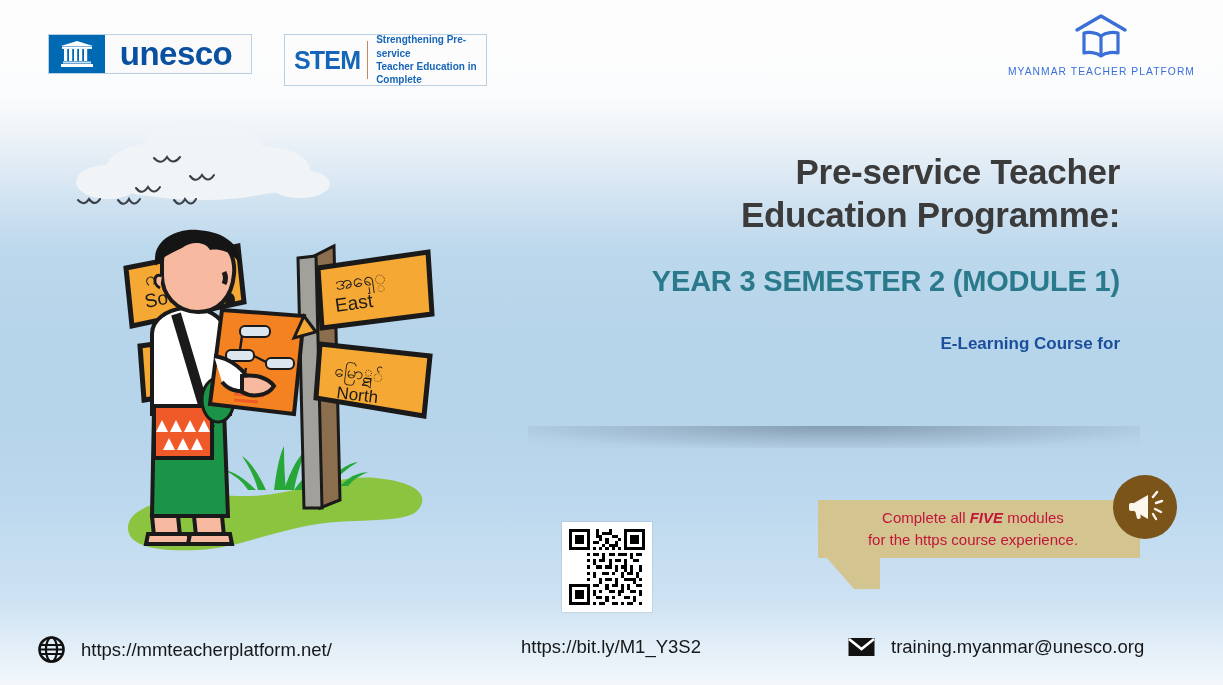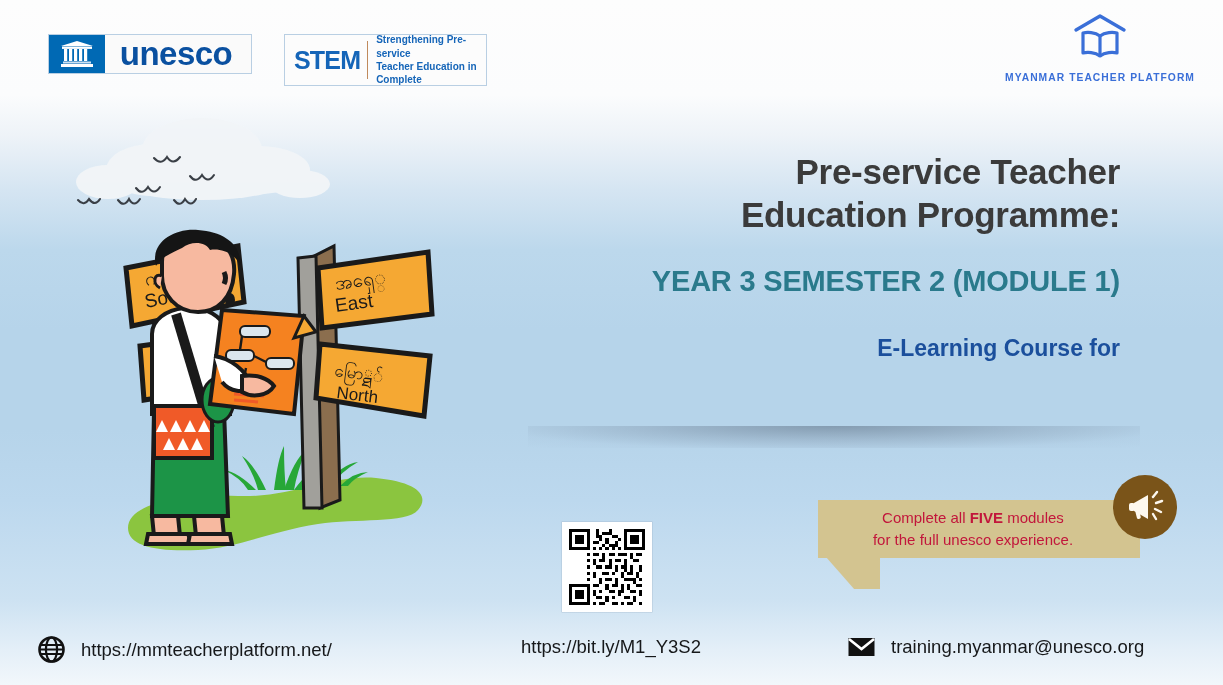--- a/index.html
+++ b/index.html
@@ -53,42 +53,42 @@
   .stem-tag {
     padding-left: 8px; font-size: 10px; line-height: 1.34;
     color: #1565b8; font-weight: bold;
   }
 
   .mtp-logo {
     position: absolute; right: 28px; top: 12px;
     display: flex; flex-direction: column; align-items: center;
   }
   .mtp-label {
-    margin-top: 6px; font-size: 10.3px; font-weight: bold;
+    font-size: 10.3px; font-weight: normal;
     color: #3a6fd8; letter-spacing: 1.05px;
   }
 
   
   .cloud-group { position: absolute; left: 70px; top: 108px; width: 270px; height: 120px; }
 
   
   .illustration { position: absolute; left: 118px; top: 228px; width: 320px; height: 360px; }
 
   
   .headline { position: absolute; left: 540px; top: 150px; width: 580px; text-align: right; }
   .h-main {
     font-size: 35px; font-weight: bold; color: #3b3b3b;
     line-height: 1.24; letter-spacing: -0.3px;
   }
   .h-year {
     margin-top: 28px; font-size: 29px; font-weight: bold;
     color: #2a7a8c; letter-spacing: -0.2px;
   }
   .h-sub {
-    margin-top: 35px; font-size: 23px; font-weight: bold;
+    margin-top: 35px; font-size: 17px; font-weight: bold;
     color: #1b4f9c; line-height: 1.34;
   }
   .ground-shadow {
     position: absolute; left: 528px; top: 426px; width: 612px; height: 22px;
     background: radial-gradient(ellipse at 50% 0%,
       rgba(92,110,130,0.55) 0%, rgba(120,140,162,0.34) 45%,
       rgba(150,175,200,0.10) 78%, rgba(182,212,234,0) 100%);
   }
 
   
@@ -113,21 +113,21 @@
   .callout-tail {
     position: absolute; left: 8px; top: 57px; width: 54px; height: 32px;
     background: #d3c490;
     clip-path: polygon(0 0, 100% 0, 100% 100%, 52% 100%, 0 0);
   }
   .callout-text {
     position: absolute; left: 0; top: 0; width: 310px; height: 58px;
     display: flex; flex-direction: column; align-items: center; justify-content: center;
     color: #c2163b; font-size: 15px; line-height: 1.44; text-align: center;
   }
-  .callout-text b { font-weight: bold; }
+  .callout-text b { font-weight: bold; font-style: italic; }
   .megaphone {
     position: absolute; left: 295px; top: -25px;
     width: 64px; height: 64px; border-radius: 50%;
     background: #7a5419; display: flex; align-items: center; justify-content: center;
   }
 
   
   .footer { position: absolute; left: 8px; bottom: 0; width: 100%; height: 62px; }
   .f-item { position: absolute; display: flex; align-items: center; gap: 16px; }
   .f-web  { left: 30px;  top: 13px; }
@@ -437,21 +437,21 @@
   </div>
 
   <div class="callout">
     <div class="callout-shape"></div>
     <div class="callout-corner"></div>
     <div class="callout-tail"></div>
     <div class="callout-text">
       <div>
         <span>Complete all </span><b>FIVE</b><span> modules</span>
       </div>
-      <div>for the full unesco experience.</div>
+      <div>for the https course experience.</div>
     </div>
     <div class="megaphone">
       <svg width="38" height="38" viewBox="0 0 38 38" aria-hidden="true">
         <g fill="#fdf8ee">
           <polygon points="22,7 22,31 8,23 8,15"></polygon>
           <rect x="3" y="15" width="6" height="8" rx="2"></rect>
           <rect x="10" y="22" width="4" height="9" rx="1.6" transform="rotate(-14 12 26)"></rect>
         </g>
         <g stroke="#fdf8ee" stroke-width="2.4" stroke-linecap="round">
           <path d="M27 9 L31 4"></path>

